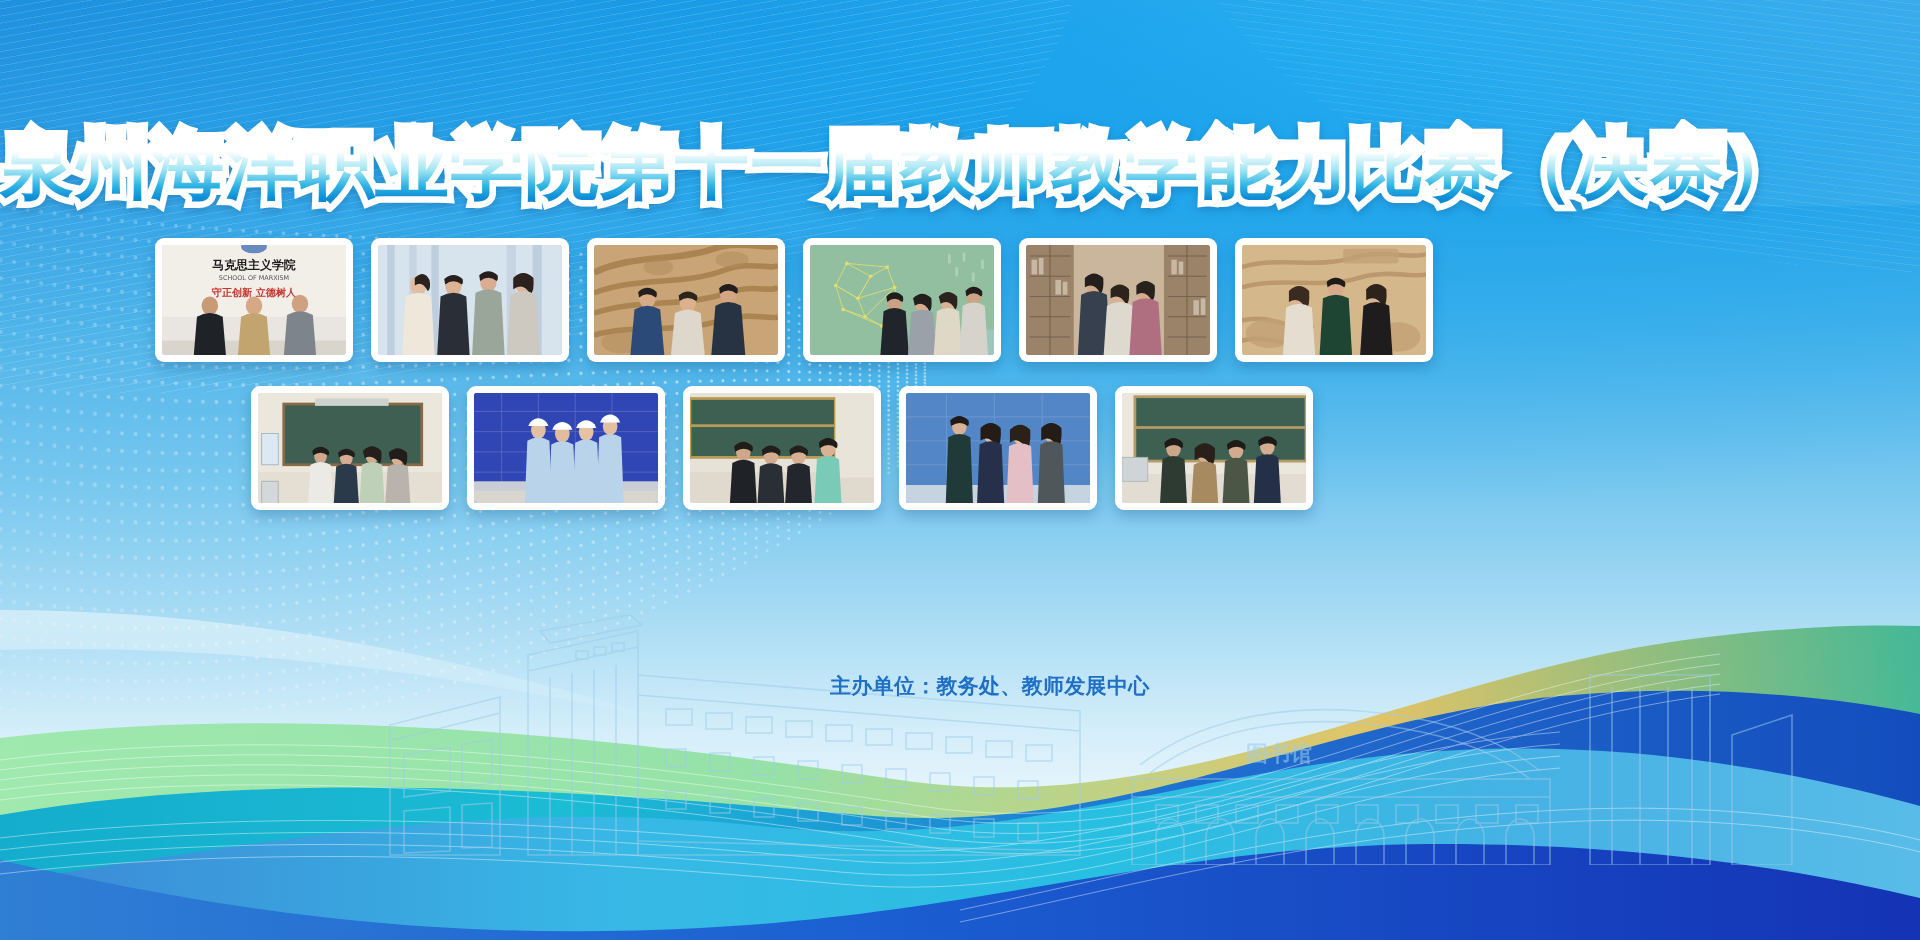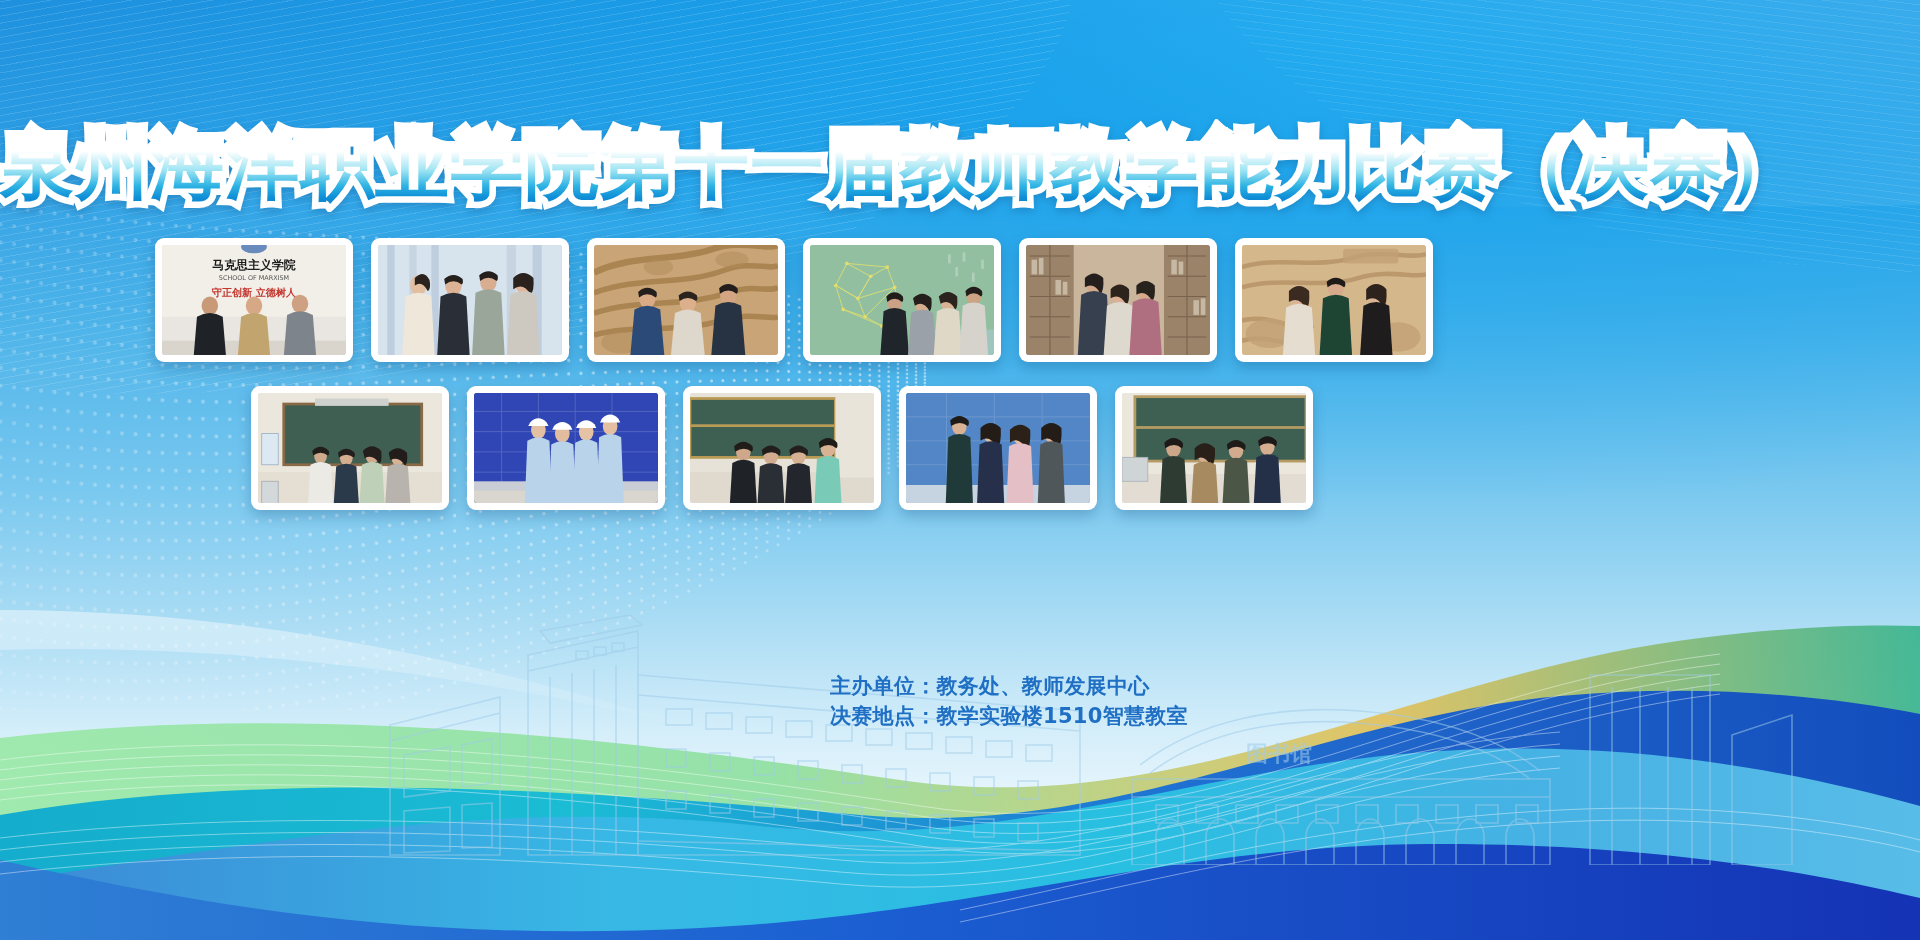--- a/index.html
+++ b/index.html
@@ -2988,16 +2988,15 @@
 
   <div class="title-wrap">
     <div class="title">
       <span class="stroke">泉州海洋职业学院第十一届教师教学能力比赛（决赛）</span>
       <span class="fill">泉州海洋职业学院第十一届教师教学能力比赛（决赛）</span>
     </div>
   </div>
 
   <div class="info" style="color: rgb(31, 111, 196);">
     <div class="line">主办单位：教务处、教师发展中心</div>
-    <div class="line">决赛地点：教学实验楼1510智慧教室</div>
   </div>
 
 </div>
 
 </body></html>

